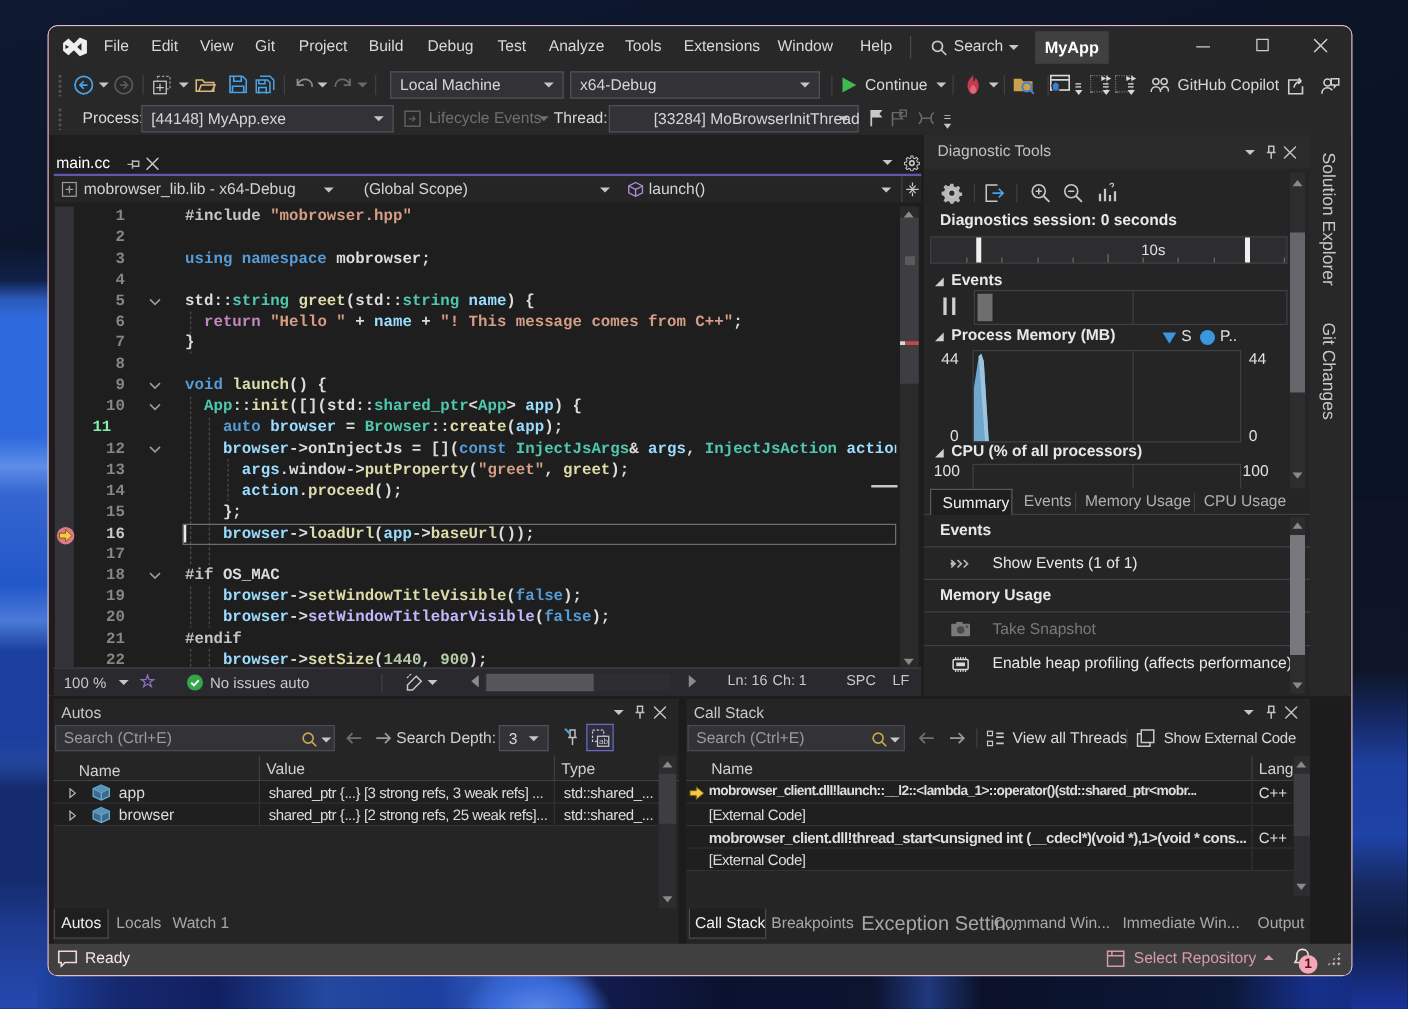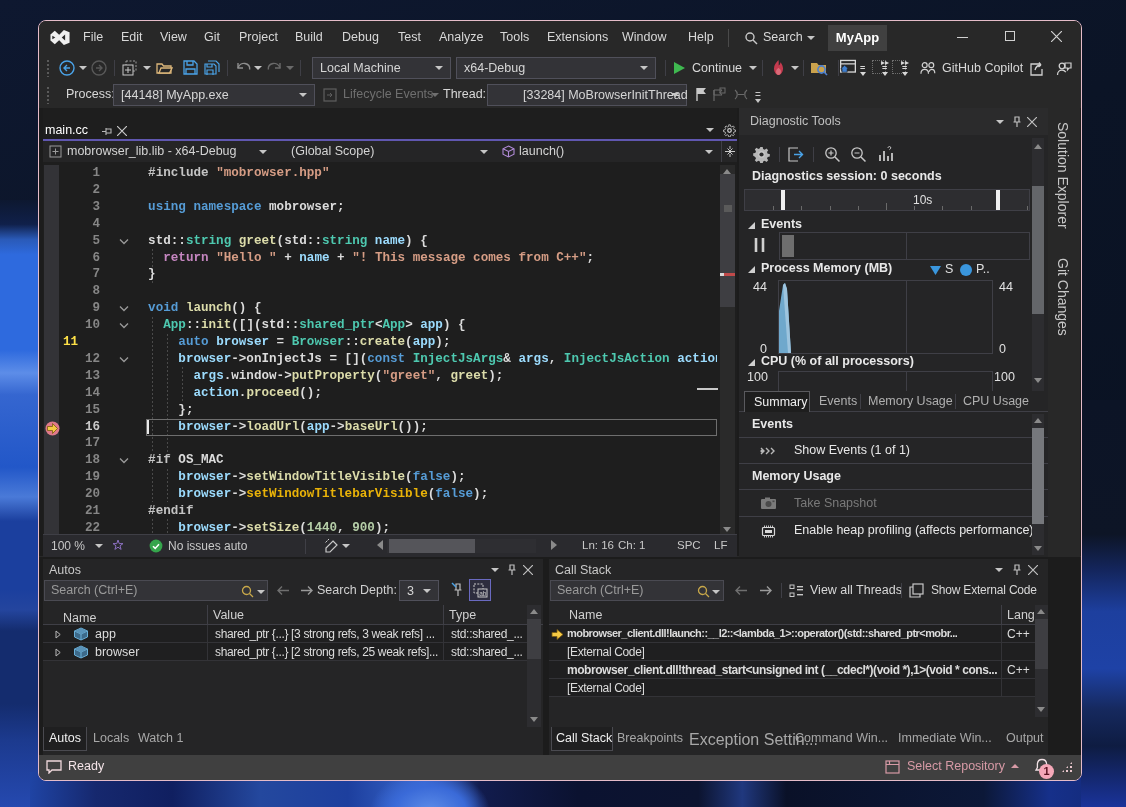--- a/index.html
+++ b/index.html
@@ -253,21 +253,21 @@
 <div class="abs code" style="left:20px;top:0.5px;width:37px;height:16.9px;line-height:16.9px;text-align:right;color:#868686;">1</div>
 <div class="abs code" style="left:20px;top:17.4px;width:37px;height:16.9px;line-height:16.9px;text-align:right;color:#868686;">2</div>
 <div class="abs code" style="left:20px;top:34.3px;width:37px;height:16.9px;line-height:16.9px;text-align:right;color:#868686;">3</div>
 <div class="abs code" style="left:20px;top:51.2px;width:37px;height:16.9px;line-height:16.9px;text-align:right;color:#868686;">4</div>
 <div class="abs code" style="left:20px;top:68.1px;width:37px;height:16.9px;line-height:16.9px;text-align:right;color:#868686;">5</div>
 <div class="abs code" style="left:20px;top:85.0px;width:37px;height:16.9px;line-height:16.9px;text-align:right;color:#868686;">6</div>
 <div class="abs code" style="left:20px;top:101.9px;width:37px;height:16.9px;line-height:16.9px;text-align:right;color:#868686;">7</div>
 <div class="abs code" style="left:20px;top:118.8px;width:37px;height:16.9px;line-height:16.9px;text-align:right;color:#868686;">8</div>
 <div class="abs code" style="left:20px;top:135.7px;width:37px;height:16.9px;line-height:16.9px;text-align:right;color:#868686;">9</div>
 <div class="abs code" style="left:20px;top:152.6px;width:37px;height:16.9px;line-height:16.9px;text-align:right;color:#868686;">10</div>
-<div class="abs code" style="left:20px;top:169.5px;width:37px;height:16.9px;line-height:16.9px;text-align:left;color:#fde047;">11</div>
+<div class="abs code" style="left:20px;top:169.5px;width:37px;height:16.9px;line-height:16.9px;text-align:center;color:#86efac;">11</div>
 <div class="abs code" style="left:20px;top:186.4px;width:37px;height:16.9px;line-height:16.9px;text-align:right;color:#868686;">12</div>
 <div class="abs code" style="left:20px;top:203.3px;width:37px;height:16.9px;line-height:16.9px;text-align:right;color:#868686;">13</div>
 <div class="abs code" style="left:20px;top:220.2px;width:37px;height:16.9px;line-height:16.9px;text-align:right;color:#868686;">14</div>
 <div class="abs code" style="left:20px;top:237.1px;width:37px;height:16.9px;line-height:16.9px;text-align:right;color:#868686;">15</div>
 <div class="abs code" style="left:20px;top:254.0px;width:37px;height:16.9px;line-height:16.9px;text-align:right;color:#c8c8c8;">16</div>
 <div class="abs code" style="left:20px;top:270.9px;width:37px;height:16.9px;line-height:16.9px;text-align:right;color:#868686;">17</div>
 <div class="abs code" style="left:20px;top:287.8px;width:37px;height:16.9px;line-height:16.9px;text-align:right;color:#868686;">18</div>
 <div class="abs code" style="left:20px;top:304.7px;width:37px;height:16.9px;line-height:16.9px;text-align:right;color:#868686;">19</div>
 <div class="abs code" style="left:20px;top:321.6px;width:37px;height:16.9px;line-height:16.9px;text-align:right;color:#868686;">20</div>
 <div class="abs code" style="left:20px;top:338.5px;width:37px;height:16.9px;line-height:16.9px;text-align:right;color:#868686;">21</div>
@@ -302,21 +302,21 @@
 <div class="abs code" style="left:0;top:135.7px;height:16.9px;line-height:16.9px;"><i style="color:#569cd6">void </i><i style="color:#dcdcaa">launch</i><i style="color:#dcdcdc">() {</i></div>
 <div class="abs code" style="left:0;top:152.6px;height:16.9px;line-height:16.9px;"><i style="color:#dcdcdc">  </i><i style="color:#4ec9b0">App</i><i style="color:#dcdcdc">::</i><i style="color:#dcdcaa">init</i><i style="color:#dcdcdc">([](</i><i style="color:#dcdcdc">std::</i><i style="color:#4ec9b0">shared_ptr</i><i style="color:#dcdcdc">&lt;</i><i style="color:#4ec9b0">App</i><i style="color:#dcdcdc">&gt; </i><i style="color:#9cdcfe">app</i><i style="color:#dcdcdc">) {</i></div>
 <div class="abs code" style="left:0;top:169.5px;height:16.9px;line-height:16.9px;"><i style="color:#dcdcdc">    </i><i style="color:#569cd6">auto </i><i style="color:#9cdcfe">browser</i><i style="color:#dcdcdc"> = </i><i style="color:#4ec9b0">Browser</i><i style="color:#dcdcdc">::</i><i style="color:#dcdcaa">create</i><i style="color:#dcdcdc">(</i><i style="color:#9cdcfe">app</i><i style="color:#dcdcdc">);</i></div>
 <div class="abs code" style="left:0;top:186.4px;height:16.9px;line-height:16.9px;"><i style="color:#dcdcdc">    </i><i style="color:#9cdcfe">browser</i><i style="color:#dcdcdc">-&gt;onInjectJs = [](</i><i style="color:#569cd6">const </i><i style="color:#4ec9b0">InjectJsArgs</i><i style="color:#dcdcdc">&amp; </i><i style="color:#9cdcfe">args</i><i style="color:#dcdcdc">, </i><i style="color:#4ec9b0">InjectJsAction</i><i style="color:#dcdcdc"> </i><i style="color:#9cdcfe">action</i></div>
 <div class="abs code" style="left:0;top:203.3px;height:16.9px;line-height:16.9px;"><i style="color:#dcdcdc">      </i><i style="color:#9cdcfe">args</i><i style="color:#dcdcdc">.window-&gt;</i><i style="color:#dcdcaa">putProperty</i><i style="color:#dcdcdc">(</i><i style="color:#d69d85">"greet"</i><i style="color:#dcdcdc">, </i><i style="color:#dcdcaa">greet</i><i style="color:#dcdcdc">);</i></div>
 <div class="abs code" style="left:0;top:220.2px;height:16.9px;line-height:16.9px;"><i style="color:#dcdcdc">      </i><i style="color:#9cdcfe">action</i><i style="color:#dcdcdc">.</i><i style="color:#dcdcaa">proceed</i><i style="color:#dcdcdc">();</i></div>
 <div class="abs code" style="left:0;top:237.1px;height:16.9px;line-height:16.9px;"><i style="color:#dcdcdc">    };</i></div>
 <div class="abs code" style="left:0;top:254.0px;height:16.9px;line-height:16.9px;"><i style="color:#dcdcdc">    </i><i style="color:#9cdcfe">browser</i><i style="color:#dcdcdc">-&gt;</i><i style="color:#dcdcaa">loadUrl</i><i style="color:#dcdcdc">(</i><i style="color:#9cdcfe">app</i><i style="color:#dcdcdc">-&gt;</i><i style="color:#dcdcaa">baseUrl</i><i style="color:#dcdcdc">());</i></div>
 <div class="abs code" style="left:0;top:287.8px;height:16.9px;line-height:16.9px;"><i style="color:#c4c4c4">#if </i><i style="color:#dcdcdc">OS_MAC</i></div>
 <div class="abs code" style="left:0;top:304.7px;height:16.9px;line-height:16.9px;"><i style="color:#dcdcdc">    </i><i style="color:#9cdcfe">browser</i><i style="color:#dcdcdc">-&gt;</i><i style="color:#dcdcaa">setWindowTitleVisible</i><i style="color:#dcdcdc">(</i><i style="color:#569cd6">false</i><i style="color:#dcdcdc">);</i></div>
-<div class="abs code" style="left:0;top:321.6px;height:16.9px;line-height:16.9px;"><i style="color:#dcdcdc">    </i><i style="color:#9cdcfe">browser</i><i style="color:#dcdcdc">-&gt;</i><i style="color:#eab308">setWindowTitlebarVisible</i><i style="color:#dcdcdc">(</i><i style="color:#569cd6">false</i><i style="color:#dcdcdc">);</i></div>
+<div class="abs code" style="left:0;top:321.6px;height:16.9px;line-height:16.9px;"><i style="color:#dcdcdc">    </i><i style="color:#9cdcfe">browser</i><i style="color:#dcdcdc">-&gt;</i><i style="color:#c4b5fd">setWindowTitlebarVisible</i><i style="color:#dcdcdc">(</i><i style="color:#569cd6">false</i><i style="color:#dcdcdc">);</i></div>
 <div class="abs code" style="left:0;top:338.5px;height:16.9px;line-height:16.9px;"><i style="color:#c4c4c4">#endif</i></div>
 <div class="abs code" style="left:0;top:355.4px;height:16.9px;line-height:16.9px;"><i style="color:#dcdcdc">    </i><i style="color:#9cdcfe">browser</i><i style="color:#dcdcdc">-&gt;</i><i style="color:#dcdcaa">setSize</i><i style="color:#dcdcdc">(</i><i style="color:#b5cea8">1440</i><i style="color:#dcdcdc">, </i><i style="color:#b5cea8">900</i><i style="color:#dcdcdc">);</i></div>
 </div>
 <div class="abs" style="left:654px;top:223.5px;width:21px;height:2px;background:#c8c8c8;"></div>
 <div class="abs" style="left:676.5px;top:0;width:15px;height:372px;background:#2a2a2a;">
 <div class="abs" style="left:0;top:9.5px;width:15px;height:133px;background:#3e3e42;"></div>
 <div class="abs" style="left:4px;top:40.5px;width:8px;height:7px;background:#5a5a5a;"></div>
 <div class="abs" style="left:0;top:108.5px;width:4px;height:2.5px;background:#d8d8d8;"></div>
 <div class="abs" style="left:4px;top:108.5px;width:11px;height:2.5px;background:#c04a4a;"></div>
 <span class="abs" style="left:3.5px;top:4px;width:0;height:0;border-left:4px solid transparent;border-right:4px solid transparent;border-bottom:5px solid #8a8a8a;"></span>

